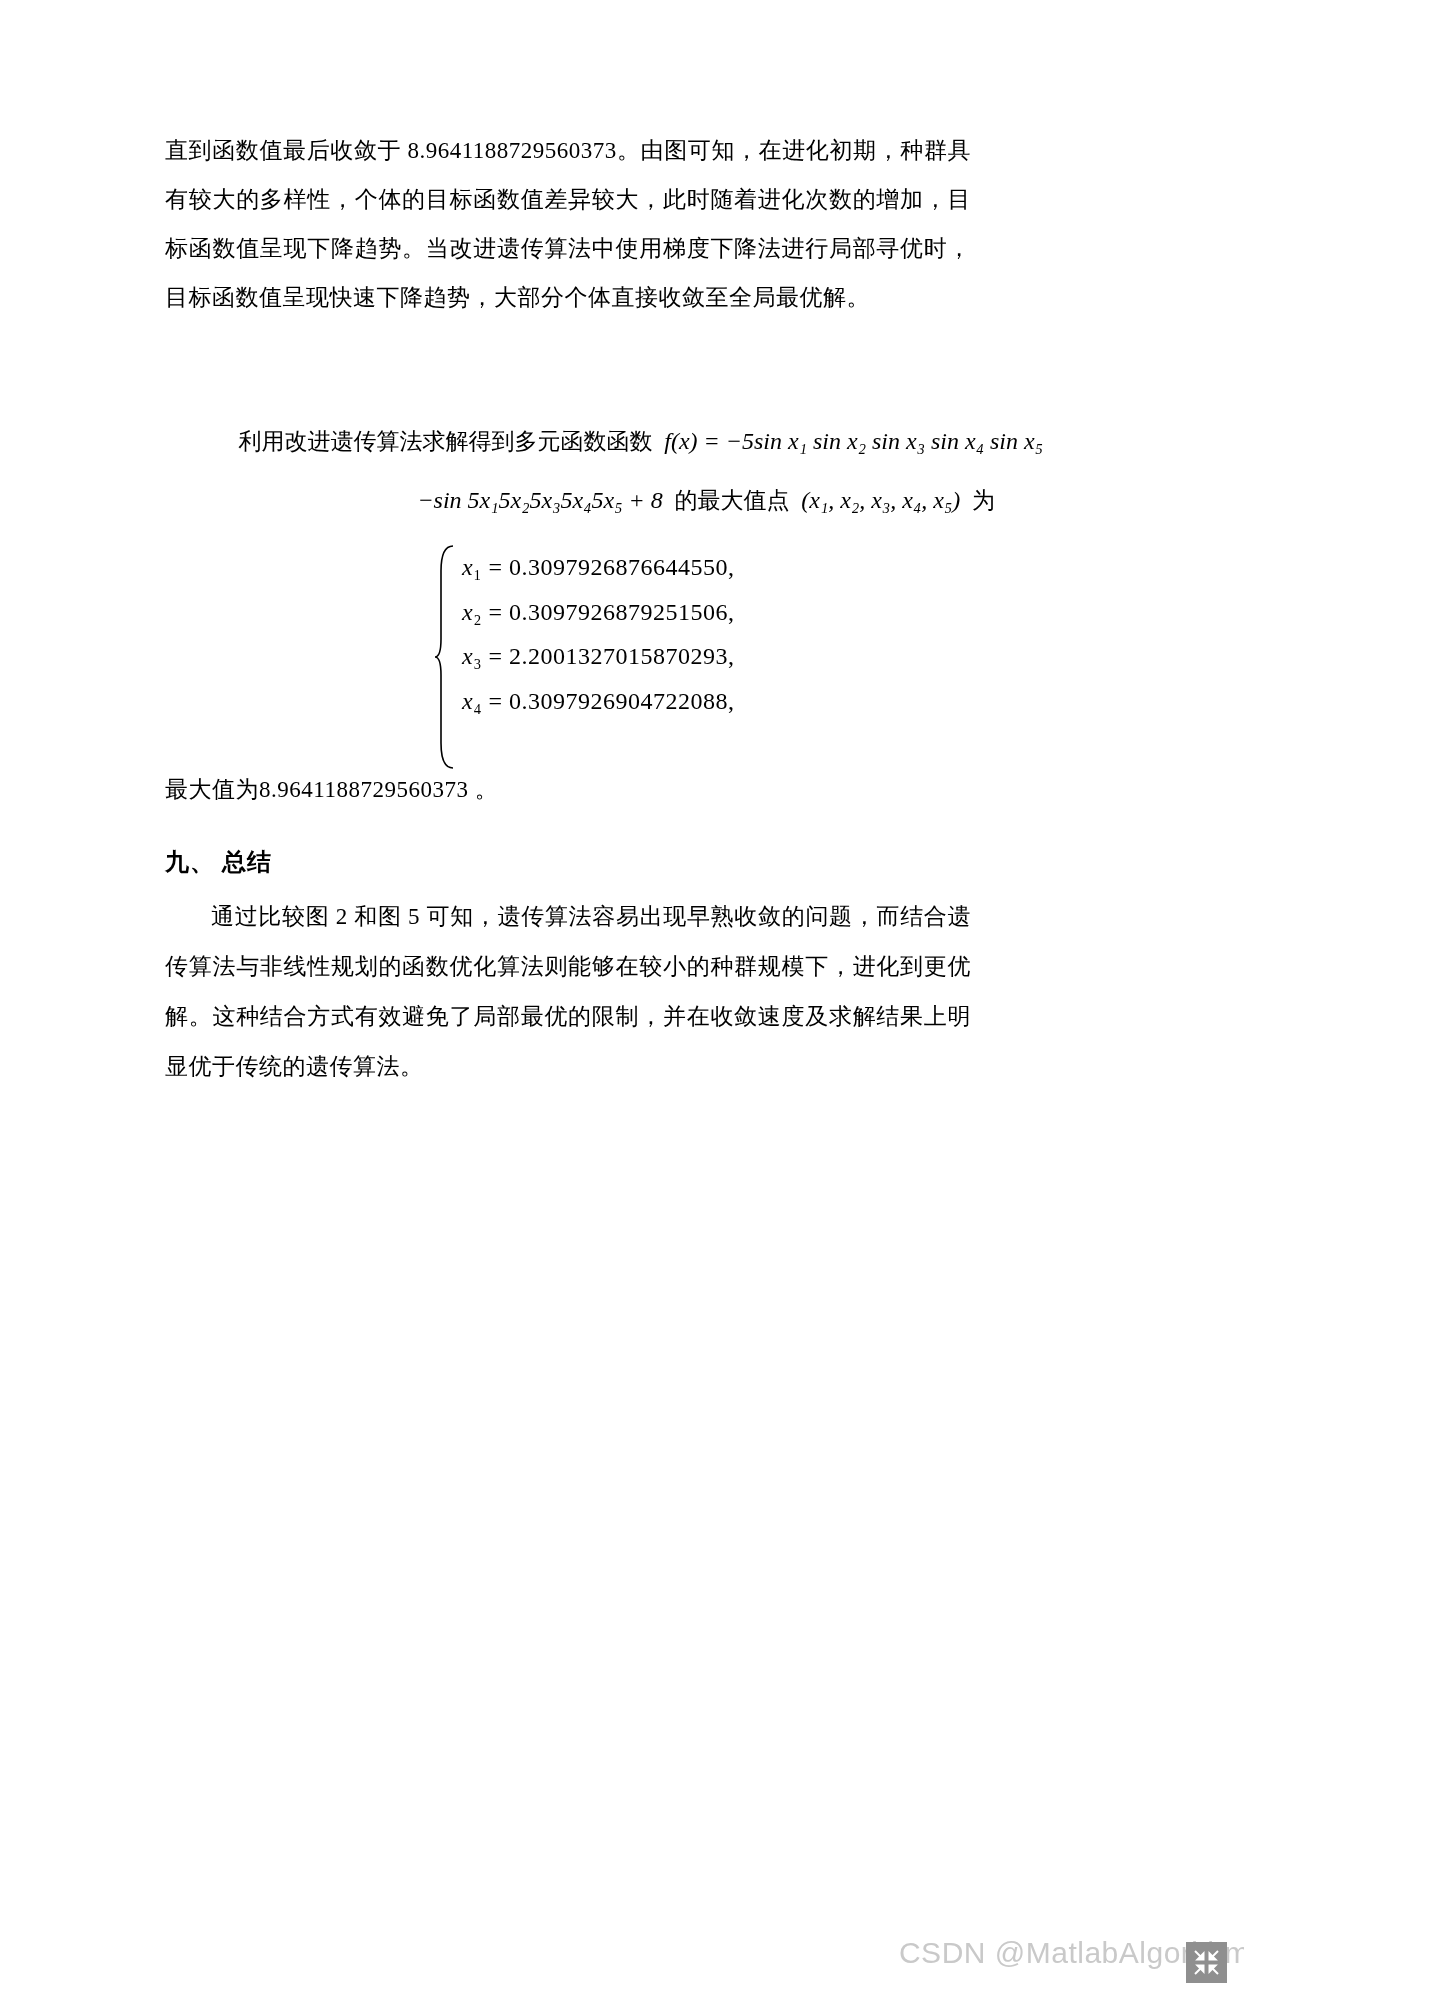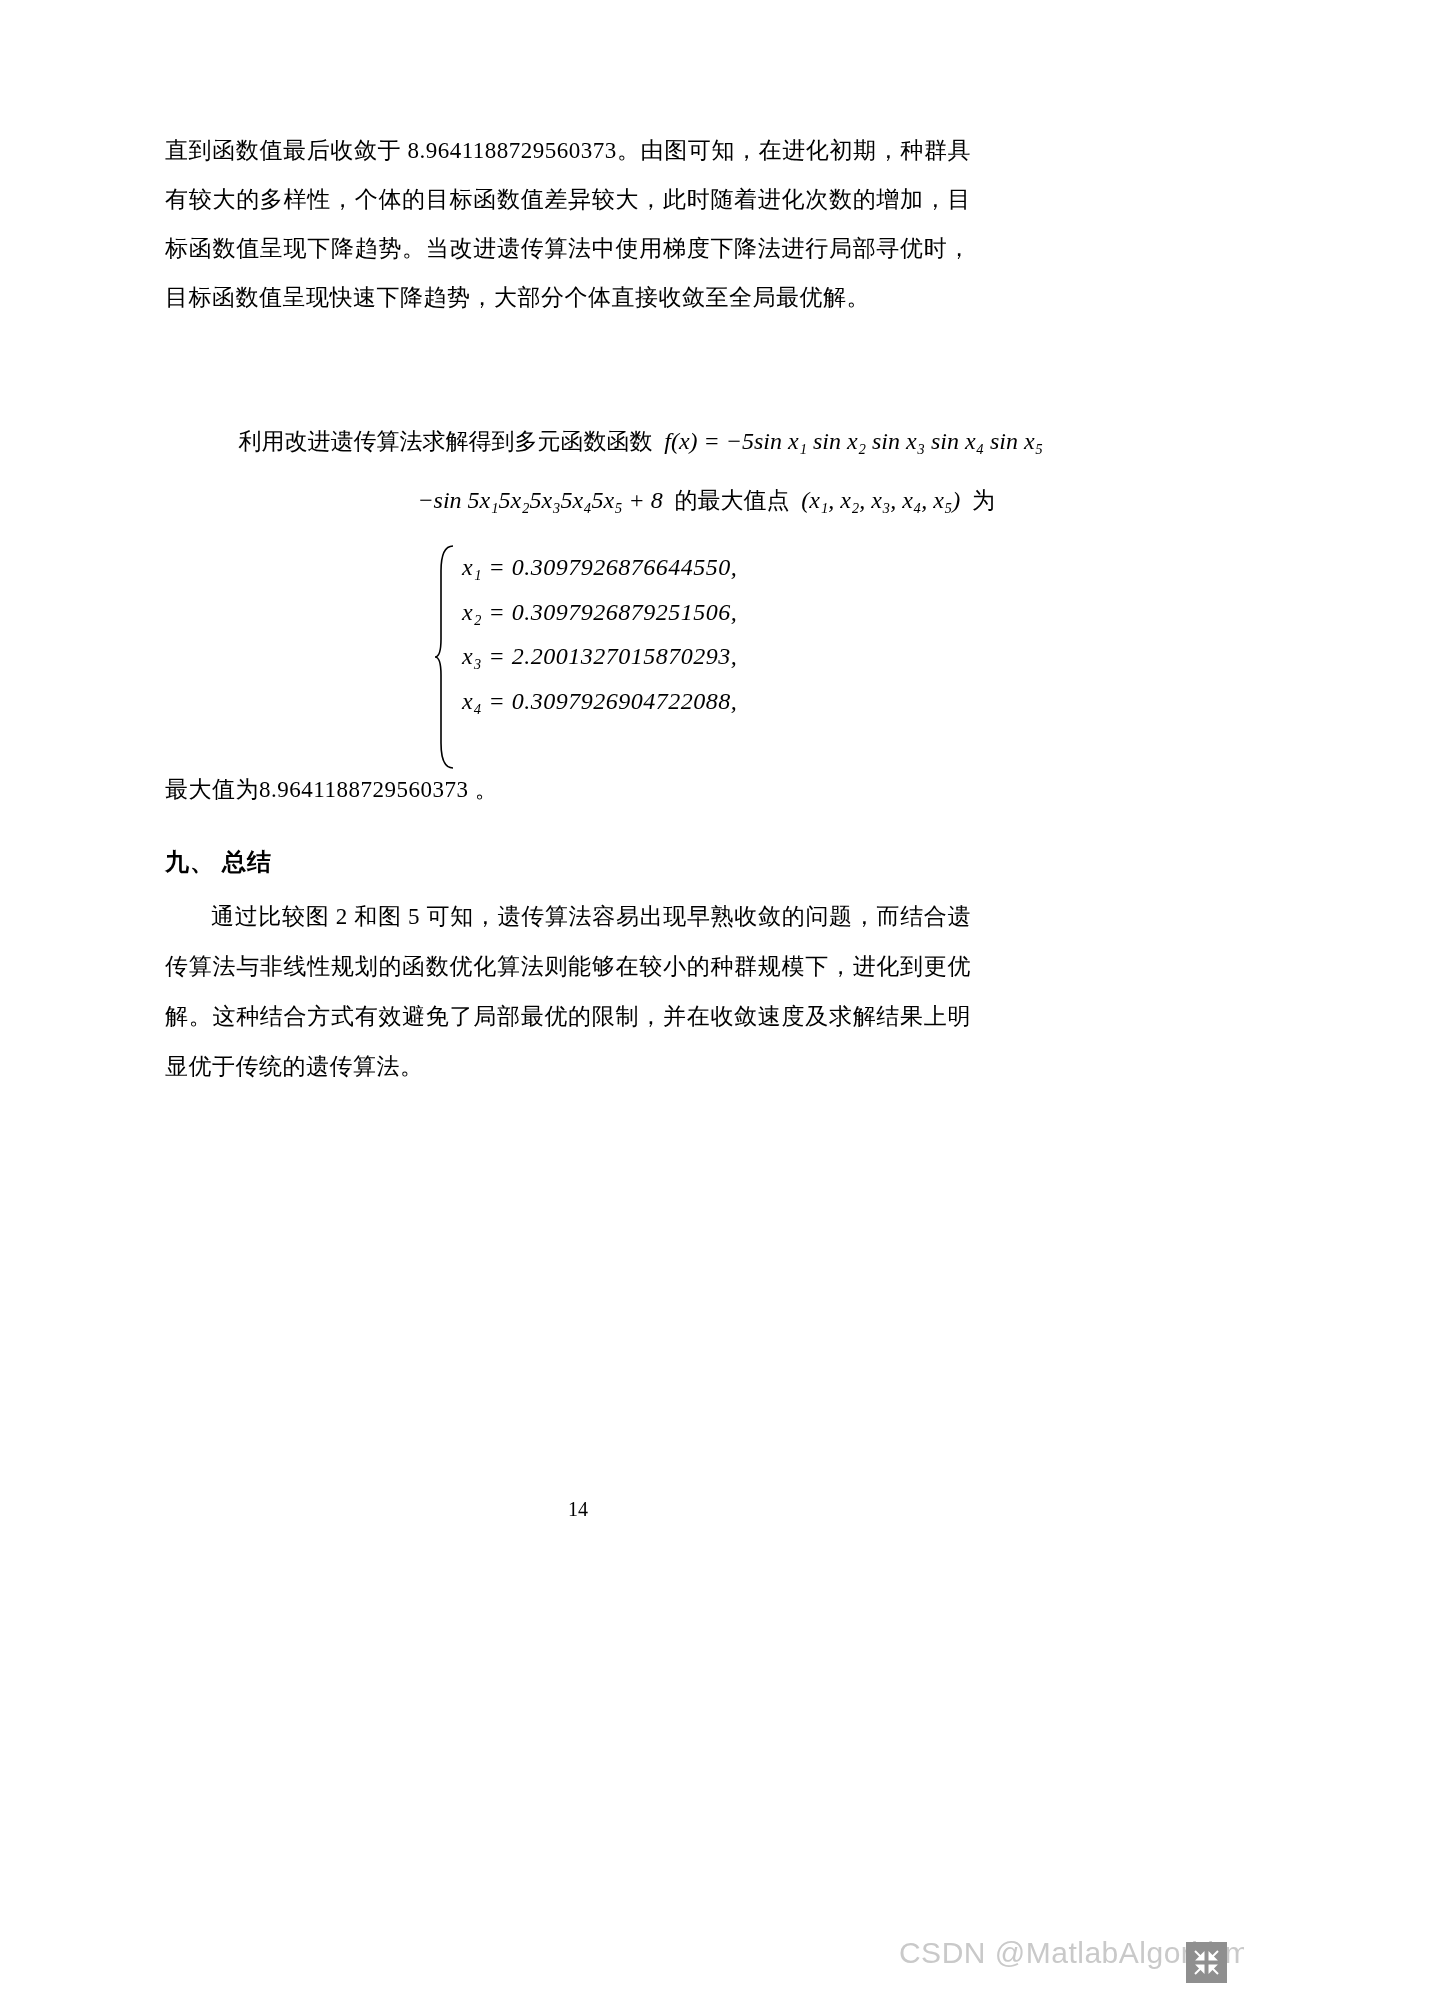--- a/index.html
+++ b/index.html
@@ -60,21 +60,20 @@
   }
   .eq-lines {
     padding-left: 6px;
     padding-top: 2px;
   }
   .eq-line {
     font-size: 24px;
     line-height: 44.5px;
     letter-spacing: 0.5px;
     white-space: nowrap;
-    font-style: italic;
   }
   .eq-line::first-letter { font-style: italic; }
 
   .max-line {
     left: 165px;
     top: 772px;
     font-size: 23px;
     line-height: 36px;
     letter-spacing: 0.5px;
   }
@@ -149,21 +148,20 @@
 
   <div class="blk max-line">
     <span>最大值为</span><span>8.9641188729560373</span>
     <span>。</span>
   </div>
 
   <div class="blk section-heading">九、 总结</div>
 
   <div class="blk body-par indent" style="top:892px; line-height:50px;">通过比较图 2 和图 5 可知，遗传算法容易出现早熟收敛的问题，而结合遗传算法与非线性规划的函数优化算法则能够在较小的种群规模下，进化到更优解。这种结合方式有效避免了局部最优的限制，并在收敛速度及求解结果上明显优于传统的遗传算法。</div>
 
-  <div class="blk page-number">14</div>
 
   <div class="blk watermark">CSDN @MatlabAlgorithm</div>
 
   <div class="overlay-btn">
     <svg width="27" height="27" viewBox="0 0 27 27">
       <g stroke="#ffffff" stroke-width="2" fill="#ffffff">
         <line x1="2" y1="2" x2="9" y2="9"></line>
         <polygon points="10.5,10.5 10.5,4.5 4.5,10.5"></polygon>
         <line x1="25" y1="2" x2="18" y2="9"></line>
         <polygon points="16.5,10.5 16.5,4.5 22.5,10.5"></polygon>

